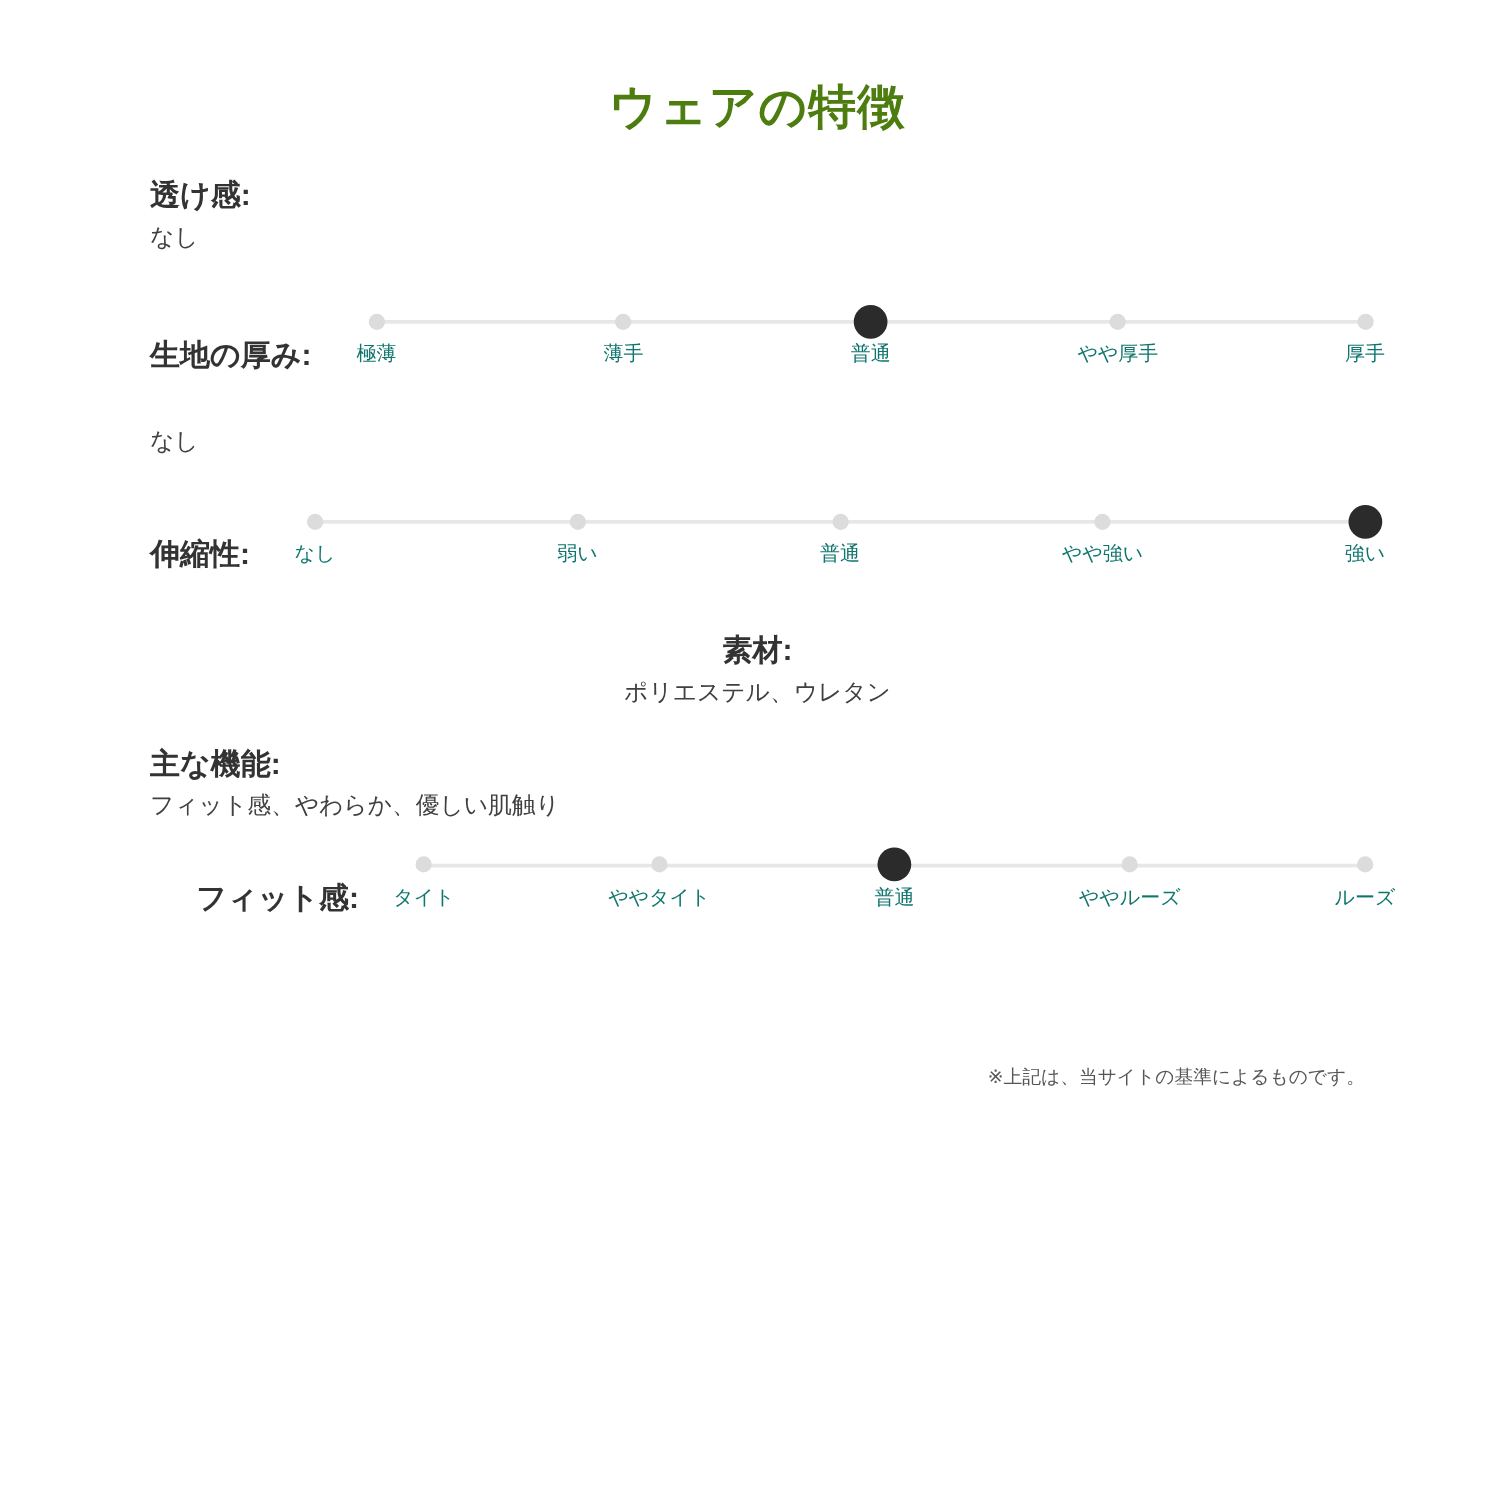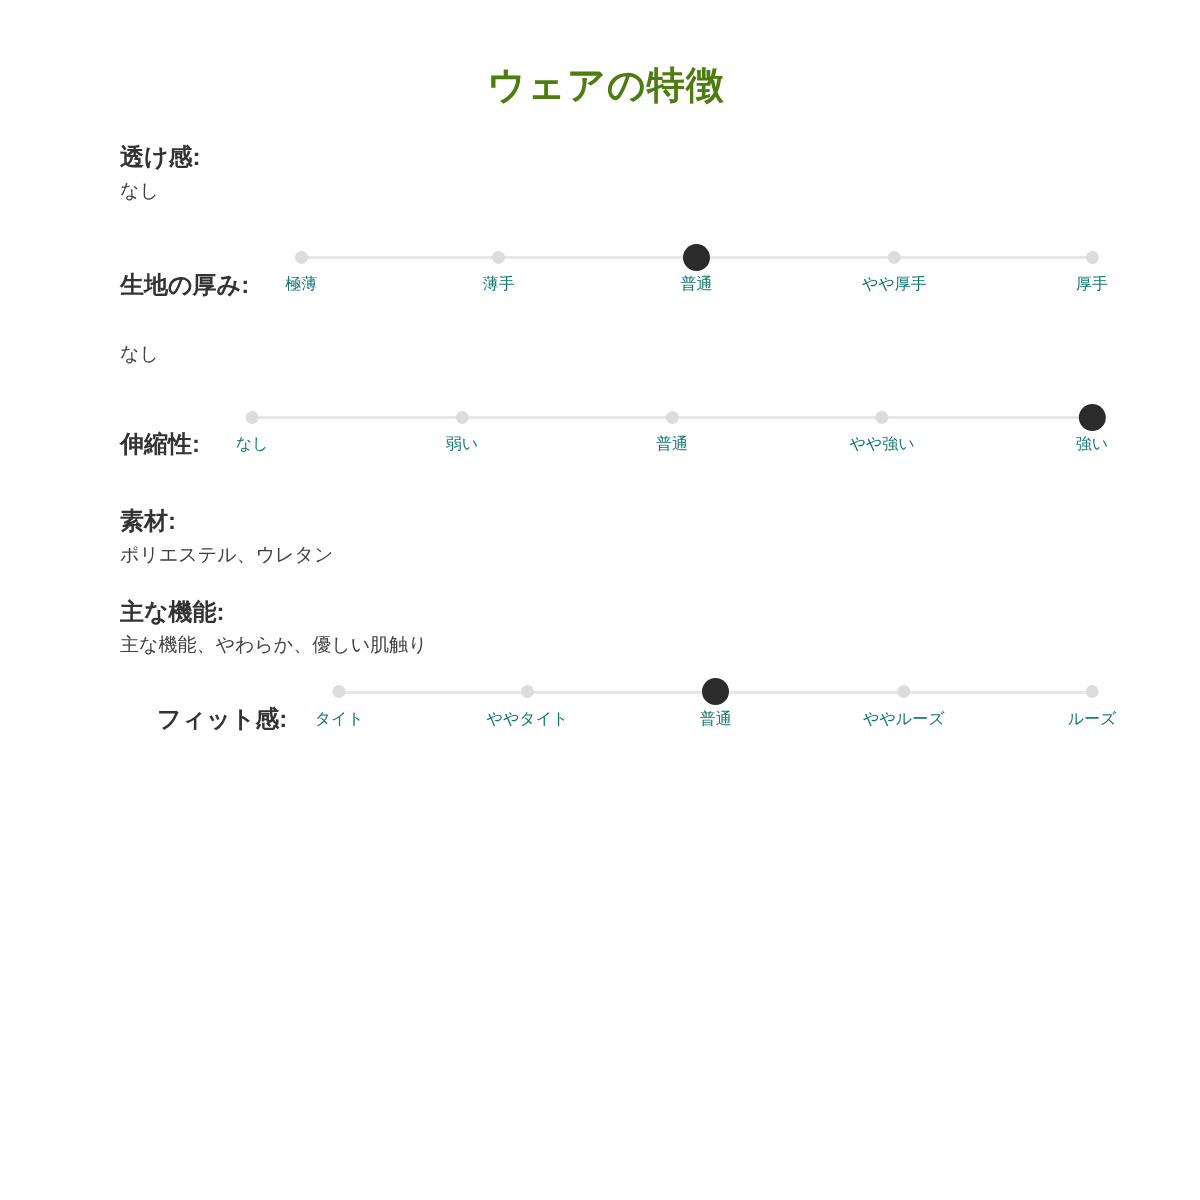--- a/index.html
+++ b/index.html
@@ -194,28 +194,28 @@
         </div>
         <div class="stop">
           <div class="dot-wrap">
               <span class="dot active"></span>
             </div>
           <div class="stop-label">強い</div>
         </div>
       </div>
     </div>
 
-    <div class="field" style="margin-top:48px;">
+    <div class="field" style="margin-top:48px;text-align:center;">
       <div class="field-label">素材:</div>
       <div class="field-value">ポリエステル、ウレタン</div>
     </div>
 
     <div class="field" style="margin-top:30px;">
       <div class="field-label">主な機能:</div>
-      <div class="field-value">主な機能、やわらか、優しい肌触り</div>
+      <div class="field-value">フィット感、やわらか、優しい肌触り</div>
     </div>
 
 
     <div class="slider-row" style="margin-top:10px;margin-left:37px;">
       <div class="field-label">フィット感:</div>
       <div class="scale">
         <div class="track"></div>
         <div class="stop">
           <div class="dot-wrap">
               <span class="dot"></span>
@@ -242,15 +242,16 @@
         </div>
         <div class="stop">
           <div class="dot-wrap">
               <span class="dot"></span>
             </div>
           <div class="stop-label">ルーズ</div>
         </div>
       </div>
     </div>
 
+    <div class="footnote">※上記は、当サイトの基準によるものです。</div>
 
   </div>
 </div>
 
 </body></html>

